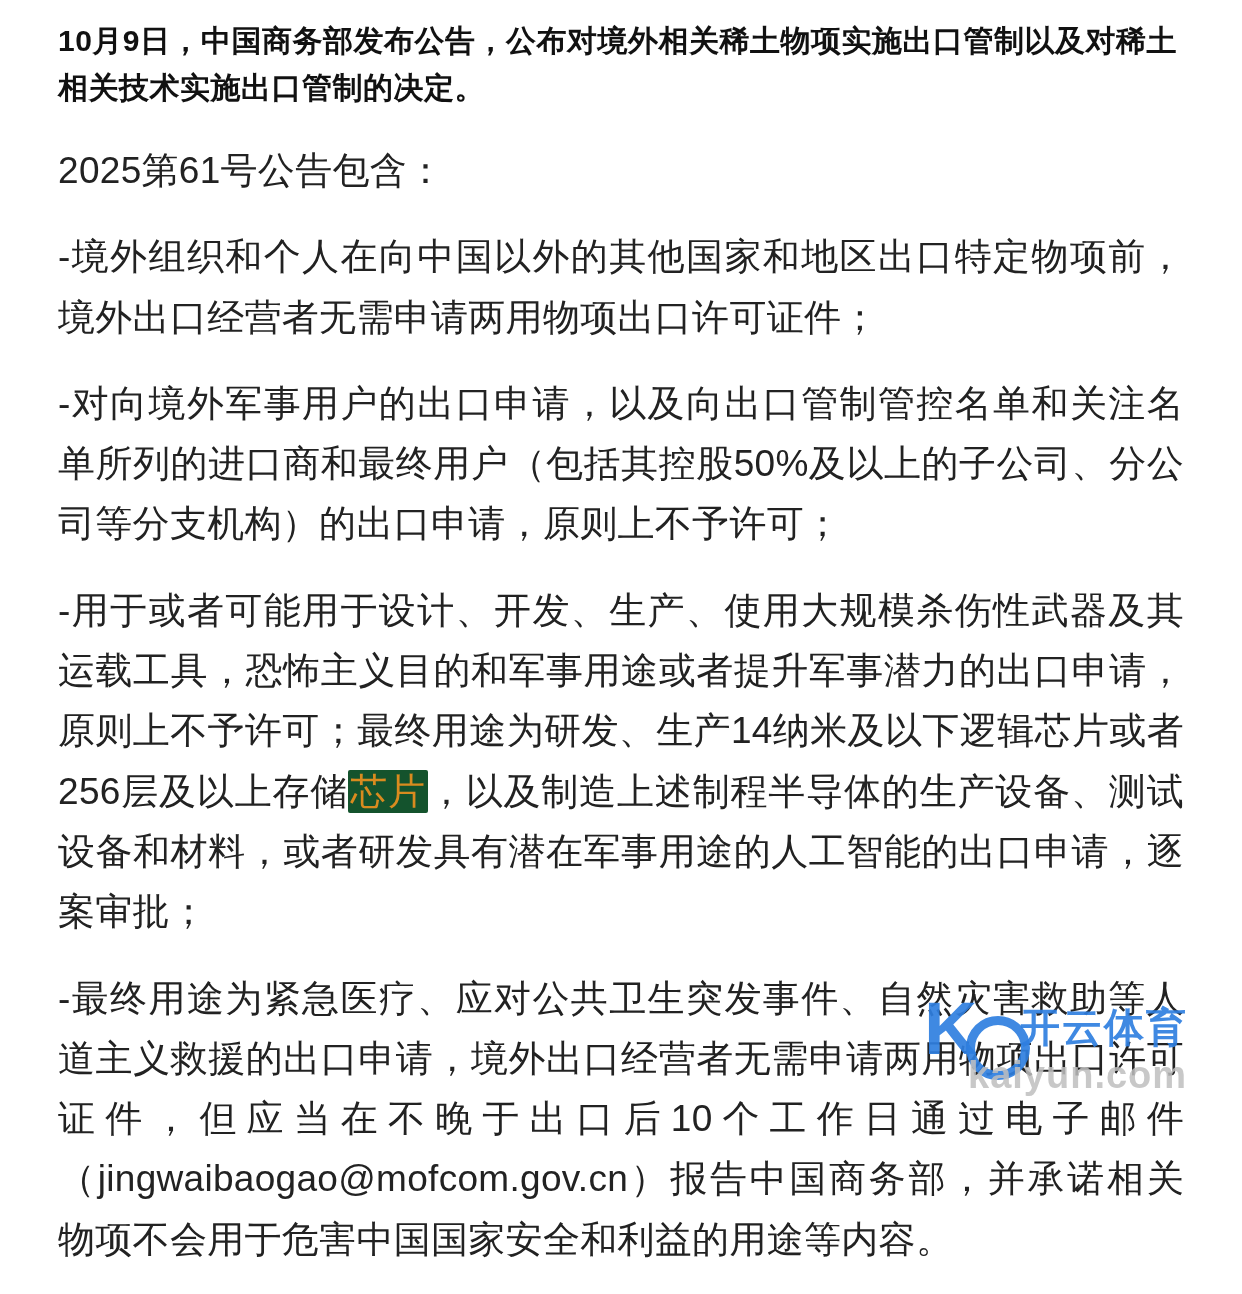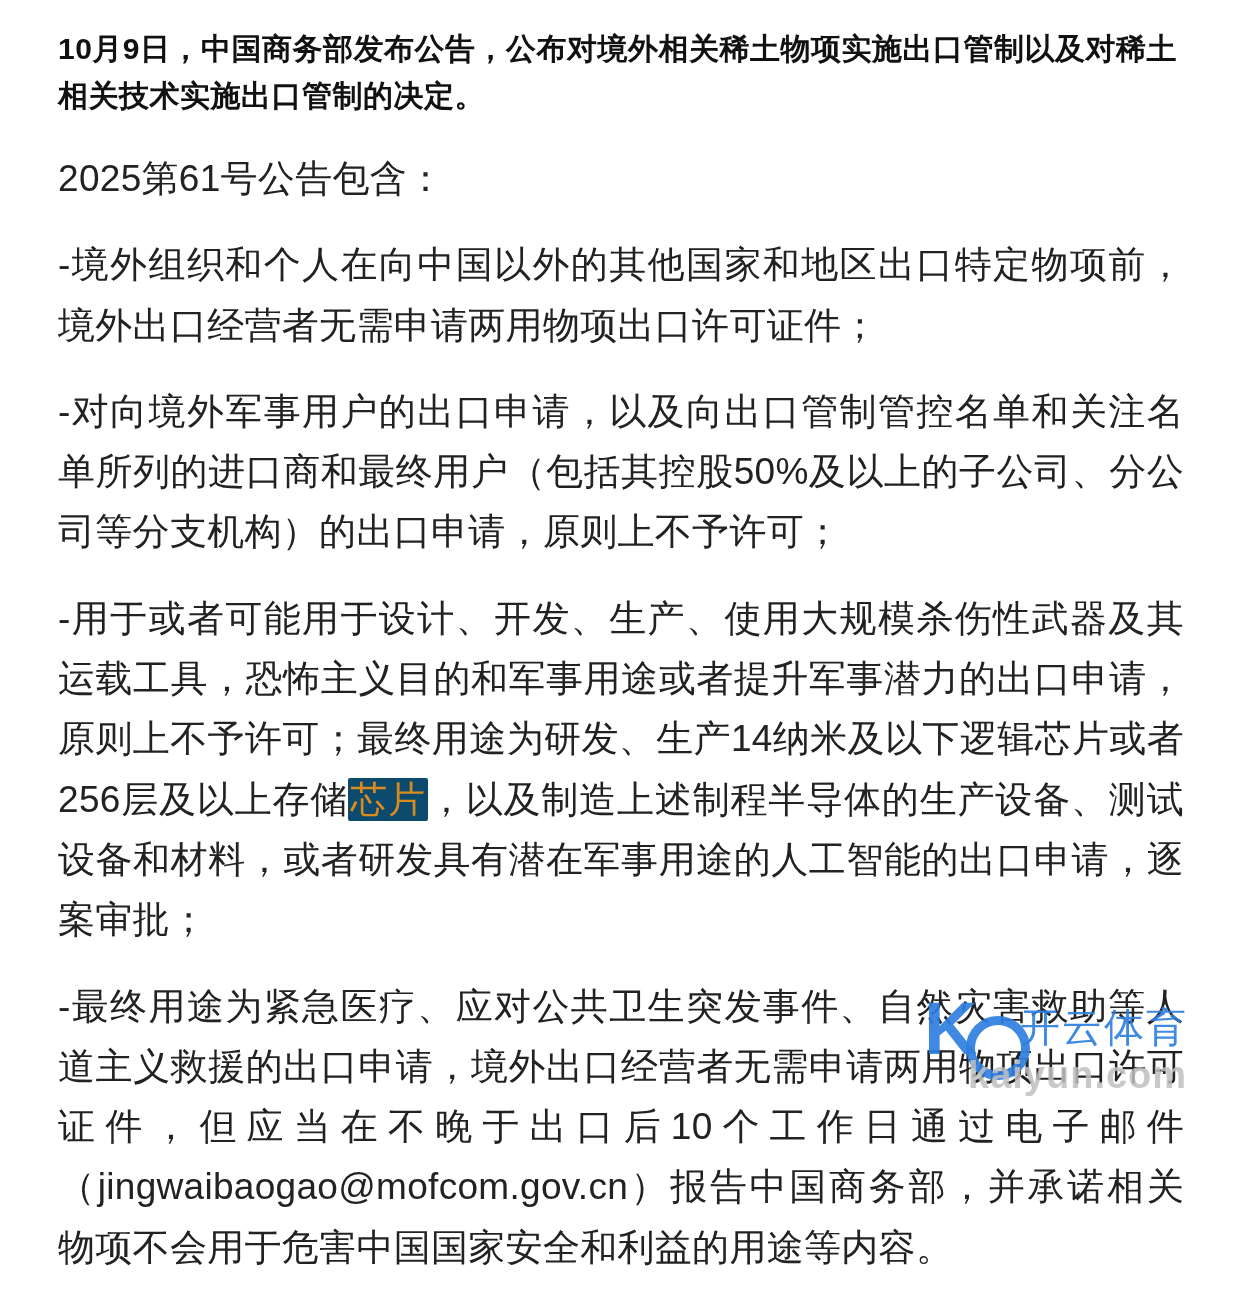--- a/index.html
+++ b/index.html
@@ -14,40 +14,40 @@
     overflow: hidden;
     font-family: "Liberation Sans", "DejaVu Sans", sans-serif;
     color: #1a1a1a;
   }
   .page {
     position: relative;
     width: 1242px;
     height: 1108px;
     background: #ffffff;
     box-sizing: border-box;
-    padding: 26px 58px 0 58px;
+    padding: 18px 58px 0 58px;
   }
   .doc-title {
     font-size: 30px;
     font-weight: bold;
     line-height: 1.55;
     letter-spacing: 0.5px;
     color: #111111;
     margin: 0 0 30px 0;
   }
   .para {
     font-size: 37px;
     line-height: 1.63;
     letter-spacing: 0.3px;
     color: #222222;
     margin: 0 0 26px 0;
     text-align: justify;
   }
   .hl {
-    background: #0c4a6e;
+    background: #14532d;
     color: #d98b1f;
     padding: 1px 2px;
     border-radius: 2px;
   }
   .hl2 {
     background: #fdf0d5;
     color: #c98a2a;
     padding: 1px 4px;
     border-radius: 2px;
   }
@@ -83,21 +83,21 @@
     height: 46px;
     border: 9px solid #2f7fe0;
     border-radius: 50%;
     opacity: 0.92;
   }
   .wm-cn {
     position: absolute;
     left: 96px;
     top: 18px;
     font-size: 40px;
-    font-weight: normal;
+    font-weight: bold;
     color: #2f7fe0;
     letter-spacing: 2px;
     opacity: 0.92;
   }
   .wm-url {
     position: absolute;
     left: 28px;
     top: 72px;
     font-size: 38px;
     font-weight: bold;

